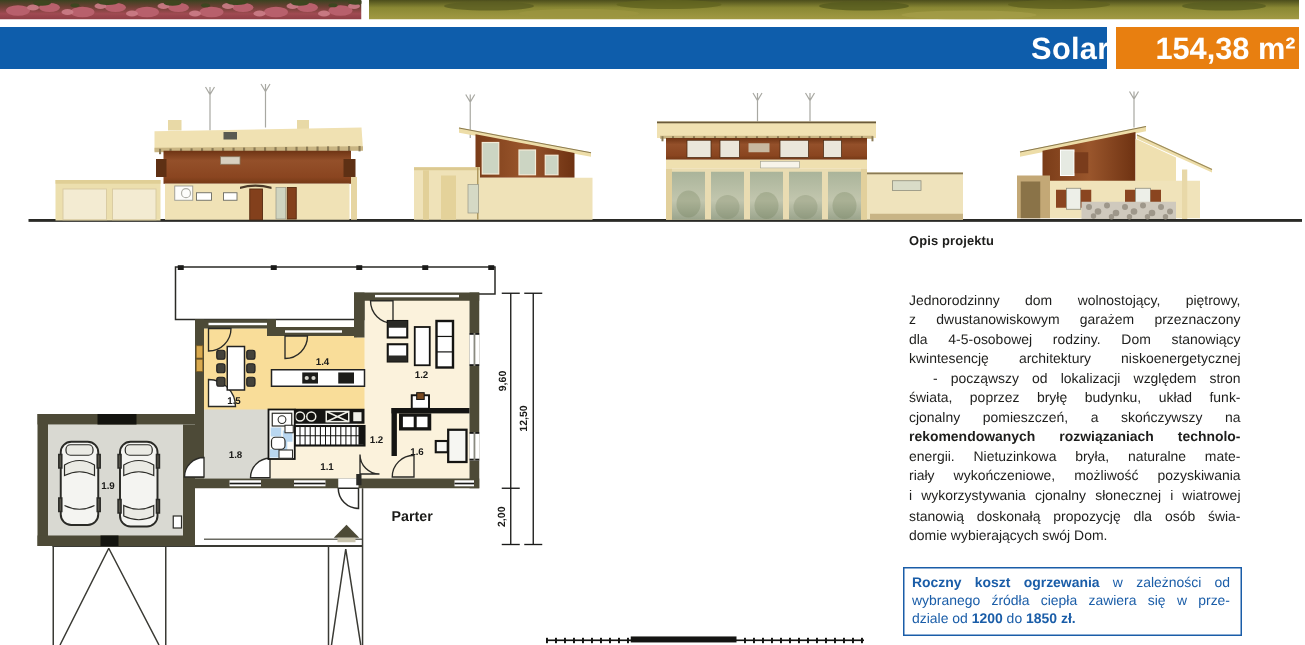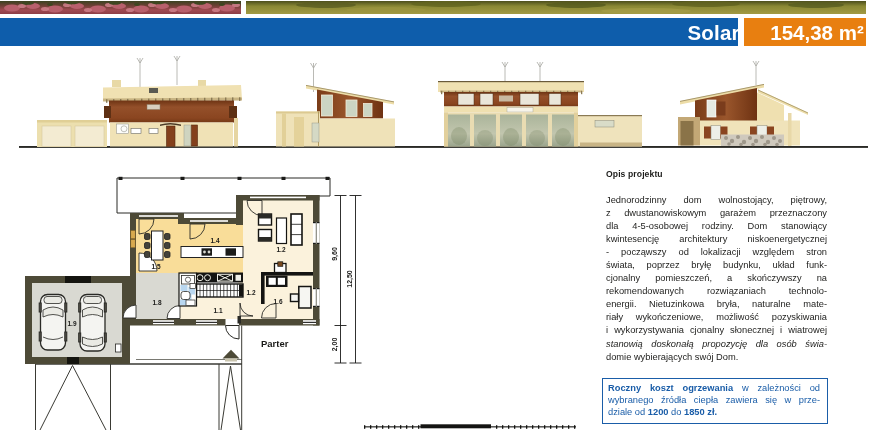--- a/index.html
+++ b/index.html
@@ -662,35 +662,35 @@
 <rect x="556" y="425.2" width="1.3" height="3.6"></rect>
           <rect x="562" y="425.2" width="1.3" height="3.6"></rect>
 <rect x="568" y="425.2" width="1.3" height="3.6"></rect>
           <rect x="574" y="425.2" width="1.3" height="3.6"></rect>
 </g>
 <rect x="420.5" y="424.3" width="70.5" height="4" fill="#141412"></rect>
 </g>
 </svg>
 </div>
 
-<div class="abs" style="left:606px;top:169px;width:230px;font-size:8.6px;font-weight:bold;color:#1d1d1b;letter-spacing:0.1px;">Opis projektu</div>
+<div class="abs" style="left:606px;top:155px;width:230px;font-size:8.6px;font-weight:bold;color:#1d1d1b;letter-spacing:0.1px;">Opis projektu</div>
 
 <div class="abs" style="left:606px;top:194px;width:221px;font-size:9.3px;line-height:13.05px;color:#1d1d1b;">
 <div style="text-align:justify;text-align-last:justify;">Jednorodzinny dom wolnostojący, piętrowy,</div>
 <div style="text-align:justify;text-align-last:justify;">z dwustanowiskowym garażem przeznaczony</div>
 <div style="text-align:justify;text-align-last:justify;">dla 4-5-osobowej rodziny. Dom stanowiący</div>
 <div style="text-align:justify;text-align-last:justify;">kwintesencję architektury niskoenergetycznej</div>
-<div style="text-align:justify;text-align-last:justify;">- począwszy od lokalizacji względem stron</div>
+<div style="text-align:justify;text-align-last:justify;margin-left:16px;">- począwszy od lokalizacji względem stron</div>
 <div style="text-align:justify;text-align-last:justify;">świata, poprzez bryłę budynku, układ funk-</div>
 <div style="text-align:justify;text-align-last:justify;">cjonalny pomieszczeń, a skończywszy na</div>
-<div style="text-align:justify;text-align-last:justify;">rekomendowanych rozwiązaniach technolo-</div>
+<div style="text-align:justify;text-align-last:justify;font-weight:bold;">rekomendowanych rozwiązaniach technolo-</div>
 <div style="text-align:justify;text-align-last:justify;">energii. Nietuzinkowa bryła, naturalne mate-</div>
 <div style="text-align:justify;text-align-last:justify;">riały wykończeniowe, możliwość pozyskiwania</div>
 <div style="text-align:justify;text-align-last:justify;">i wykorzystywania cjonalny słonecznej i wiatrowej</div>
-<div style="text-align:justify;text-align-last:justify;font-style:italic;">stanowią doskonałą propozycję dla osób świa-</div>
+<div style="text-align:justify;text-align-last:justify;">stanowią doskonałą propozycję dla osób świa-</div>
 <div>domie wybierających swój Dom.</div>
 </div>
 
 <div class="abs" style="left:602px;top:377.5px;width:223.5px;height:44px;border:1.6px solid #1a5da8;"></div>
 
 <div class="abs" style="left:608px;top:382px;width:212px;font-size:9.3px;line-height:12.2px;color:#1a5da8;">
 <div style="text-align:justify;text-align-last:justify;"><b>Roczny koszt ogrzewania</b> w zależności od</div>
 <div style="text-align:justify;text-align-last:justify;">wybranego źródła ciepła zawiera się w prze-</div>
 <div>dziale od <b>1200</b> do <b>1850 zł.</b></div>
 </div>

